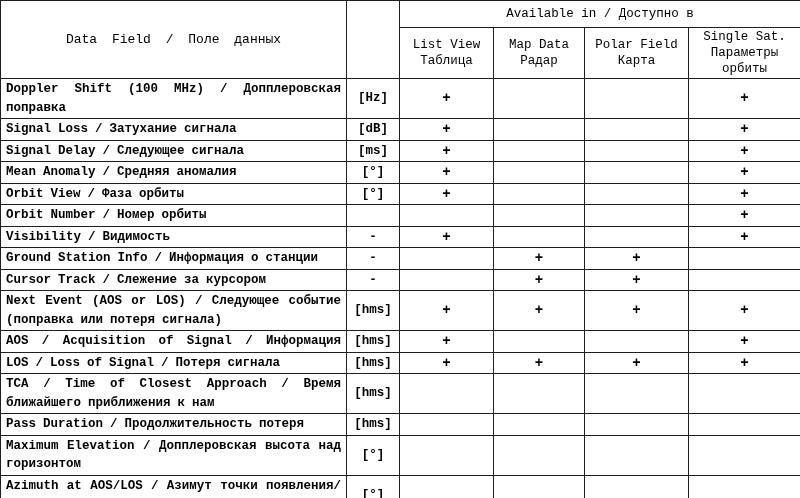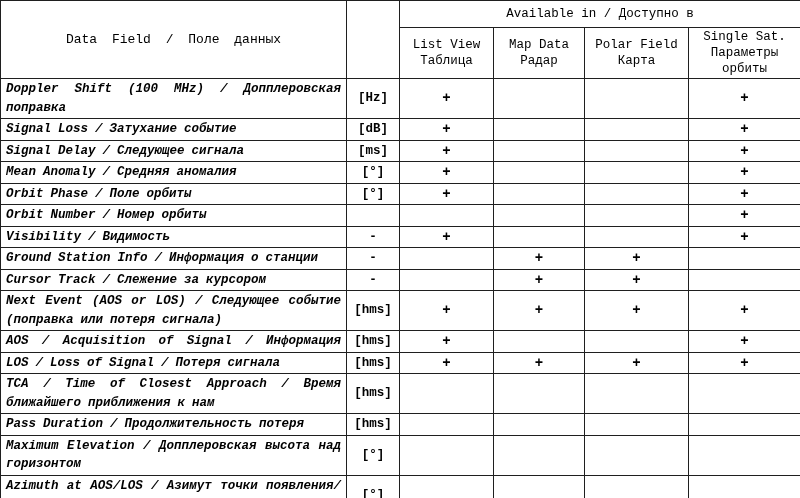--- a/index.html
+++ b/index.html
@@ -15,21 +15,20 @@
   th, td { border: 1px solid #1f1f1f; padding: 0; overflow: hidden; }
   th { font-weight: normal; vertical-align: middle; text-align: center; }
   tr.hdr-top { height: 27px; }
   tr.hdr-sub { height: 51px; padding-left: 18px; }
   th.df-head { word-spacing: 7px; font-size: 13px; }
   th.view-head div { line-height: 16px; }
   td.field {
     text-align: justify; vertical-align: middle;
     padding: 1px 5px; line-height: 18.5px;
     word-spacing: -0.5px;
-    font-style: italic;
   }
   td.field.stretch { text-align-last: justify; }
   td.unit, td.mark {
     text-align: center; vertical-align: middle;
     line-height: 18.5px; padding: 1px 0;
   }
   td.mark { font-size: 14px; }
 </style>
 </head>
 <body>
@@ -72,21 +71,21 @@
     <tbody>
         <tr>
           <td class="field">Doppler Shift (100 MHz) / Допплеровская поправка</td>
           <td class="unit">[Hz]</td>
           <td class="mark">+</td>
           <td class="mark"></td>
           <td class="mark"></td>
           <td class="mark">+</td>
         </tr>
         <tr>
-          <td class="field">Signal Loss / Затухание событие</td>
+          <td class="field">Signal Loss / Затухание сигнала</td>
           <td class="unit">[dB]</td>
           <td class="mark">+</td>
           <td class="mark"></td>
           <td class="mark"></td>
           <td class="mark">+</td>
         </tr>
         <tr>
           <td class="field">Signal Delay / Следующее сигнала</td>
           <td class="unit">[ms]</td>
           <td class="mark">+</td>
@@ -96,21 +95,21 @@
         </tr>
         <tr>
           <td class="field">Mean Anomaly / Средняя аномалия</td>
           <td class="unit">[°]</td>
           <td class="mark">+</td>
           <td class="mark"></td>
           <td class="mark"></td>
           <td class="mark">+</td>
         </tr>
         <tr>
-          <td class="field">Orbit Phase / Поле орбиты</td>
+          <td class="field">Orbit View / Фаза орбиты</td>
           <td class="unit">[°]</td>
           <td class="mark">+</td>
           <td class="mark"></td>
           <td class="mark"></td>
           <td class="mark">+</td>
         </tr>
         <tr>
           <td class="field">Orbit Number / Номер орбиты</td>
           <td class="unit"></td>
           <td class="mark"></td>

